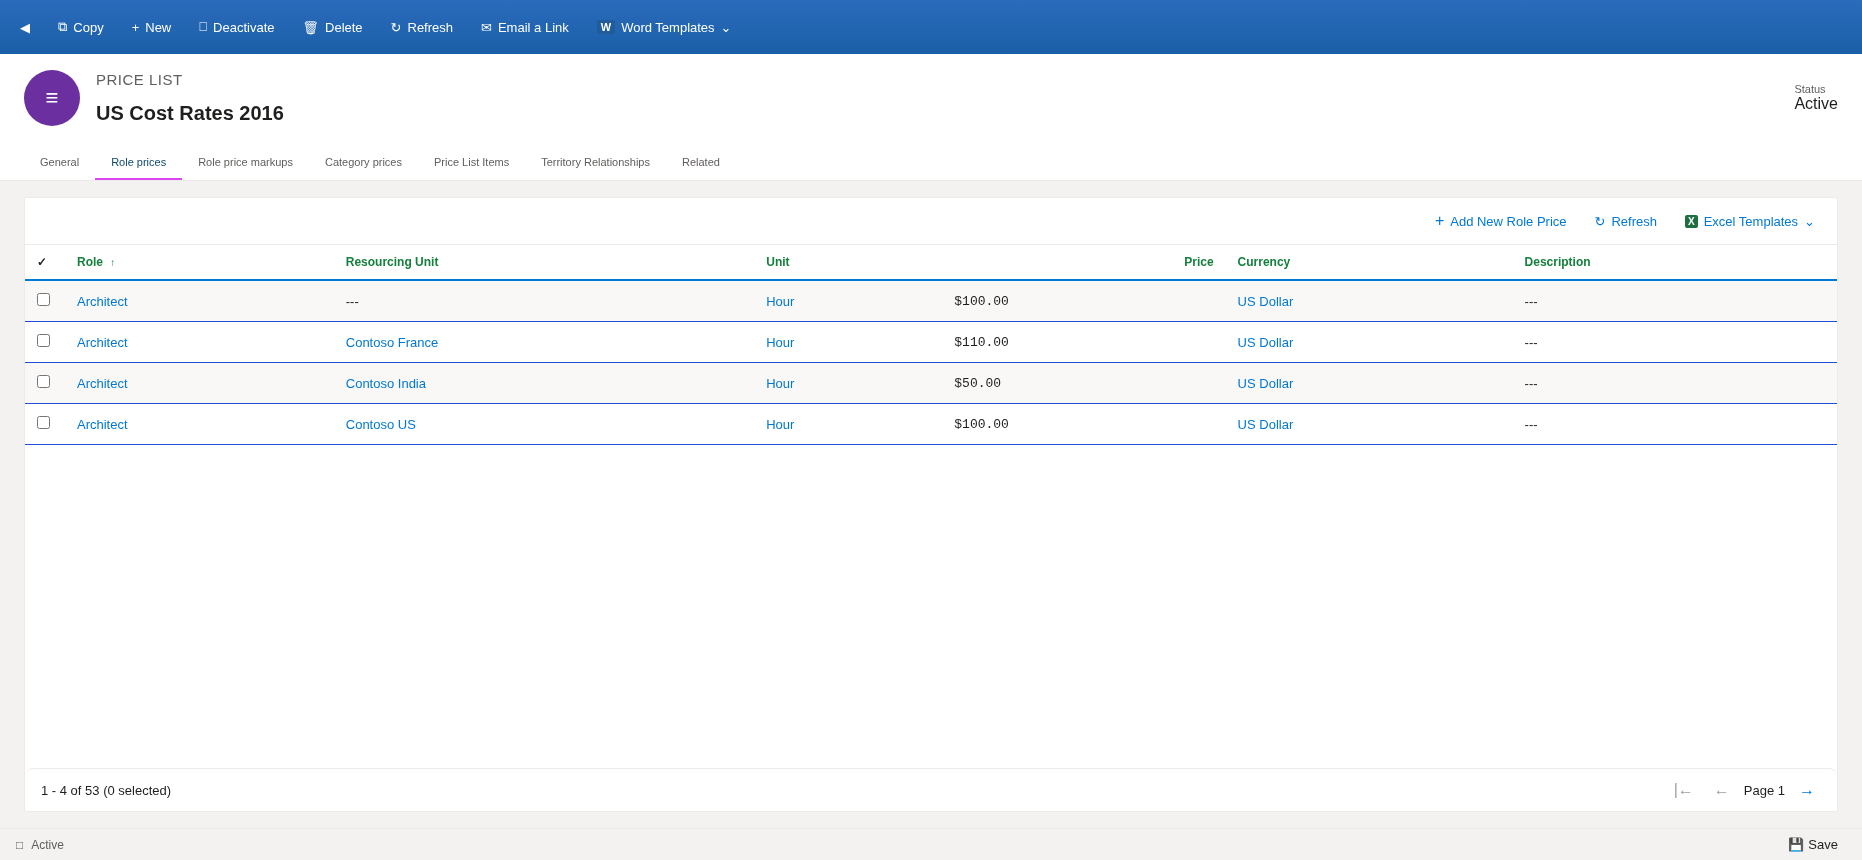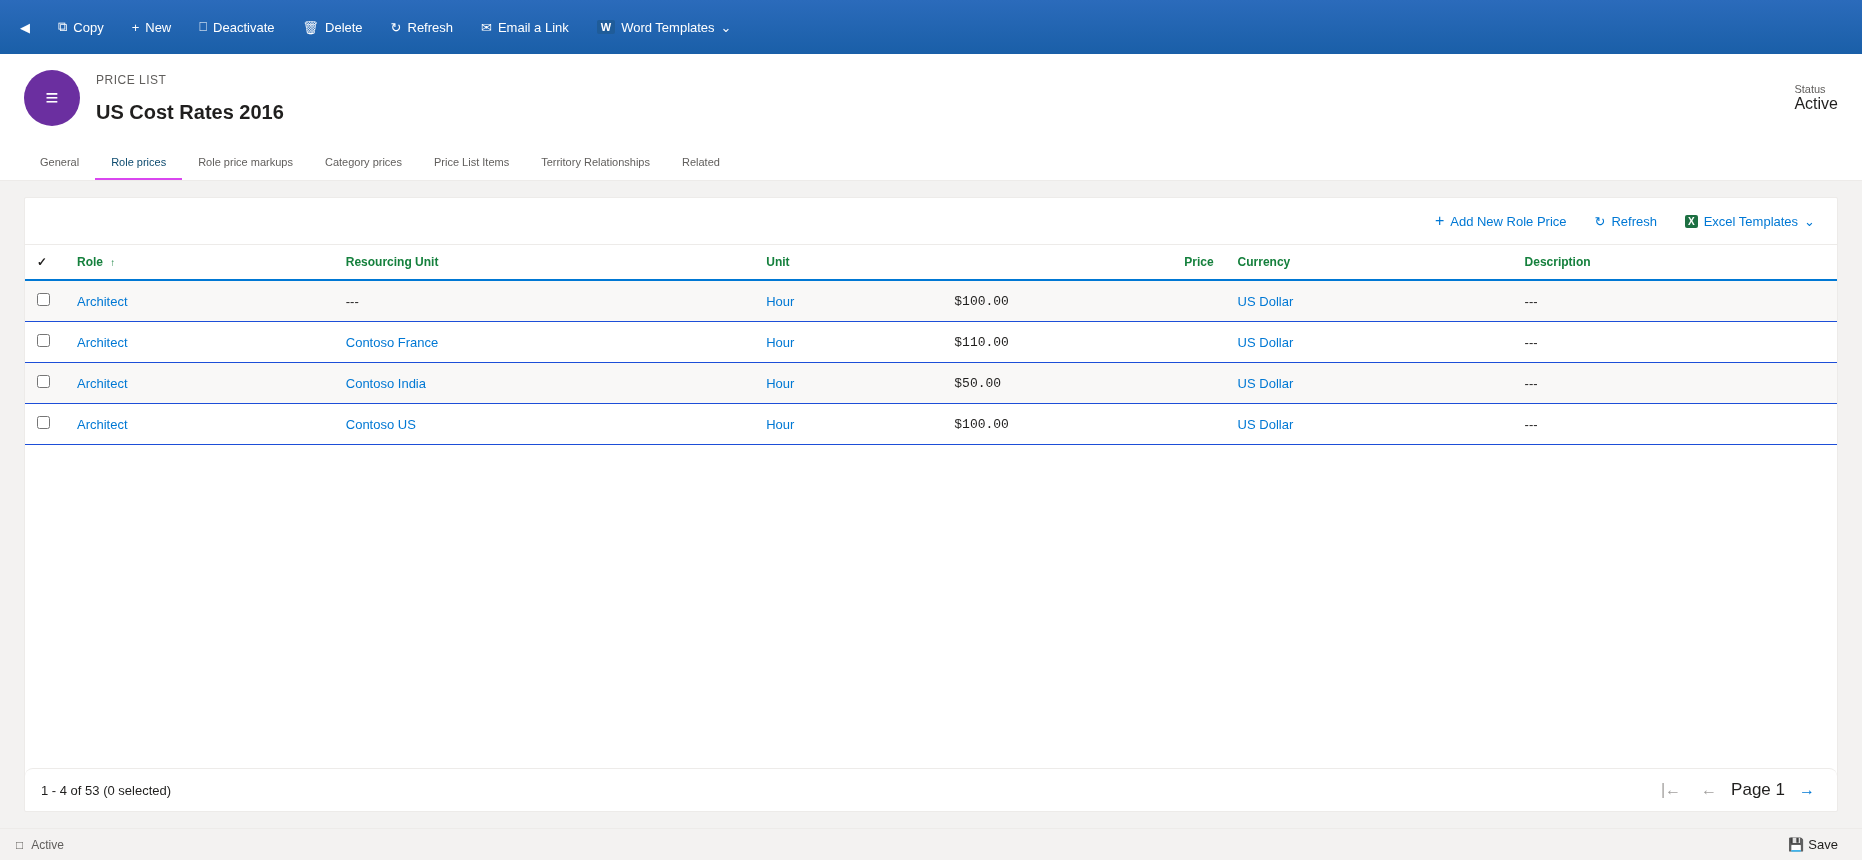--- a/index.html
+++ b/index.html
@@ -49,21 +49,21 @@
       border-radius: 50%;
       background: #6b2fa0;
       display: flex;
       align-items: center;
       justify-content: center;
       color: #fff;
       font-size: 22px;
       flex-shrink: 0;
     }
     .record-info { flex: 1; }
-    .record-type { font-size: 12px; color: #605e5c; text-transform: uppercase; letter-spacing: 0.5px; margin-bottom: 14px; }
+    .record-type { font-size: 15px; color: #605e5c; text-transform: uppercase; letter-spacing: 0.5px; margin-bottom: 14px; }
     .record-title { font-size: 20px; font-weight: 700; color: #201f1e; }
     .record-status { text-align: left; margin-left: 25px; }
     .status-label { font-size: 11px; color: #605e5c; }
     .status-value { font-size: 16px; color: #201f1e; }
 
     
     .tabs {
       display: flex;
       gap: 0;
       margin-top: 8px;
@@ -172,21 +172,21 @@
     }
     .page-nav-btn {
       background: none;
       border: none;
       cursor: pointer;
       color: #0078d4;
       font-size: 16px;
       padding: 2px 6px;
     }
     .page-nav-btn:disabled { color: #a19f9d; cursor: default; }
-    .page-label { font-size: 17px; color: #201f1e; }
+    .page-label { font-size: 13px; color: #201f1e; }
 
     
     .status-bar {
       background: #f3f2f1;
       border-top: 1px solid #edebe9;
       height: 32px;
       display: flex;
       align-items: center;
       justify-content: space-between;
       padding: 0 16px;

